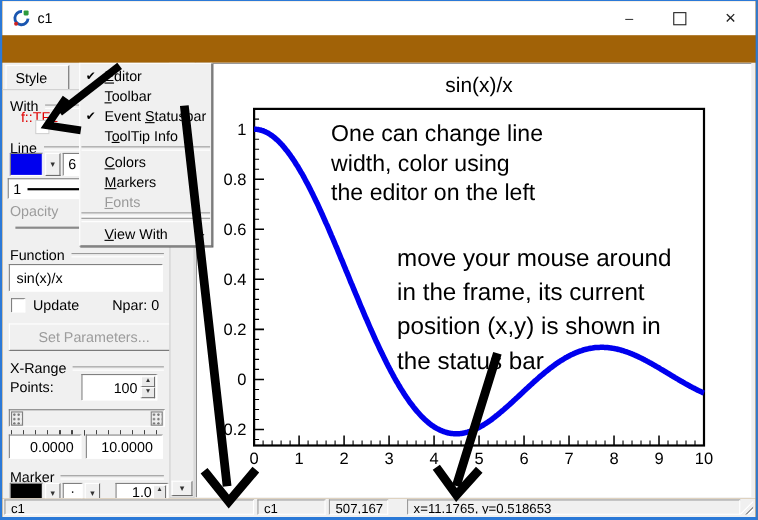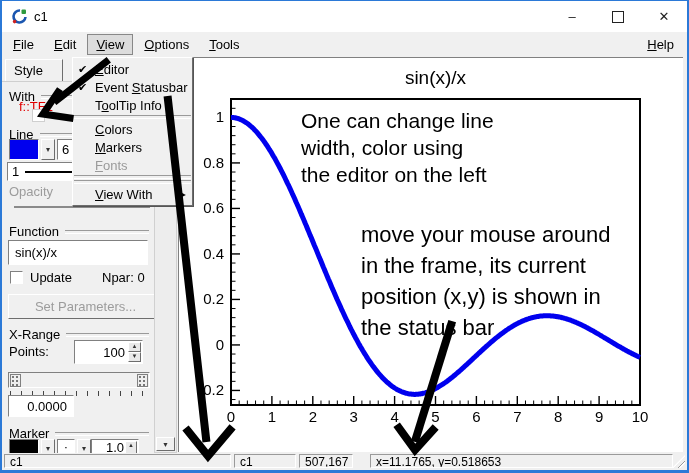--- a/index.html
+++ b/index.html
@@ -87,28 +87,20 @@
         <span>–</span>
       </div>
     <div class="winbtn max">
         <span class="maxglyph"></span>
       </div>
     <div class="winbtn close">
         <span>✕</span>
       </div>
   </div>
 
-  <div class="menubar" id="menubar">
-      <div class="mb-item"><u>F</u>ile</div>
-      <div class="mb-item"><u>E</u>dit</div>
-      <div class="mb-item pressed"><u>V</u>iew</div>
-      <div class="mb-item"><u>O</u>ptions</div>
-      <div class="mb-item"><u>T</u>ools</div>
-      <div class="mb-item right"><u>H</u>elp</div>
-    </div>
 
   <div class="client">
 
     <div class="panel">
       <div class="tab">
           <span>Style</span>
         </div>
       <div class="tabline"></div>
 
       <div class="ghead" style="top:32px">
@@ -157,34 +149,35 @@
           <span class="sp">▲</span>
           <span class="sp">▼</span>
         </span>
       </div>
       <div class="abs sunken" style="left:6px;top:315px;width:142px;height:16px;background:#f0f0f0">
         <span class="handle" style="left:1px"></span>
         <span class="handle" style="right:1px"></span>
       </div>
       <div class="ruler" style="left:8px;top:334px;width:139px"></div>
       <div class="abs sunken" style="left:6px;top:338px;width:66px;height:22px;text-align:right;padding:3px 6px 0 0"><span>0.0000</span></div>
+      <div class="abs sunken" style="left:76px;top:338px;width:70px;height:22px;text-align:right;padding:3px 8px 0 0"><span>10.0000</span></div>
 
       <div class="ghead" style="top:369px">
         <span>Marker</span>
           <span class="rule"></span>
         </div>
       <div class="abs sunken" style="left:7px;top:382px;width:30px;height:18px;background:#000"></div>
       <div class="abs raised dd" style="left:39px;top:382px;width:14px;height:18px">
           <span>▾</span>
         </div>
       <div class="abs sunken" style="left:55px;top:382px;width:18px;height:18px;text-align:center;line-height:14px">·</div>
       <div class="abs raised dd" style="left:75px;top:382px;width:14px;height:18px">
           <span>▾</span>
         </div>
-      <div class="abs sunken" style="left:89px;top:382px;width:48px;height:18px;text-align:center;padding-top:0"><span>1.0</span>
+      <div class="abs sunken" style="left:103px;top:382px;width:48px;height:18px;text-align:center;padding-top:0"><span>1.0</span>
         <span class="spincol" style="width:12px">
             <span class="sp gray">▲</span>
           </span>
       </div>
     </div>
 
     <div class="vscroll">
       <div class="btn raised dd">
           <span>▼</span>
         </div>
@@ -302,20 +295,23 @@
           <text x="182" y="184" font-size="22" fill="#000" font-family="Liberation Sans, sans-serif"><tspan x="182" y="184">move your mouse around</tspan><tspan x="182" y="215">in the frame, its current</tspan><tspan x="182" y="246">position (x,y) is shown in</tspan><tspan x="182" y="277">the status bar</tspan></text>
         </svg>
     </div>
 
     <div class="dropdown" id="view-menu">
         <div class="vm-row">
           <span class="vm-check">✔</span>
           <span class="vm-label"><u>E</u>ditor</span>
         </div>
         <div class="vm-row">
+          <span class="vm-label"><u>T</u>oolbar</span>
+        </div>
+        <div class="vm-row">
           <span class="vm-check">✔</span>
           <span class="vm-label">Event <u>S</u>tatusbar</span>
         </div>
         <div class="vm-row">
           <span class="vm-label">T<u>o</u>olTip Info</span>
         </div>
         <div class="vm-sep"></div>
         <div class="vm-row">
           <span class="vm-label"><u>C</u>olors</span>
         </div>

